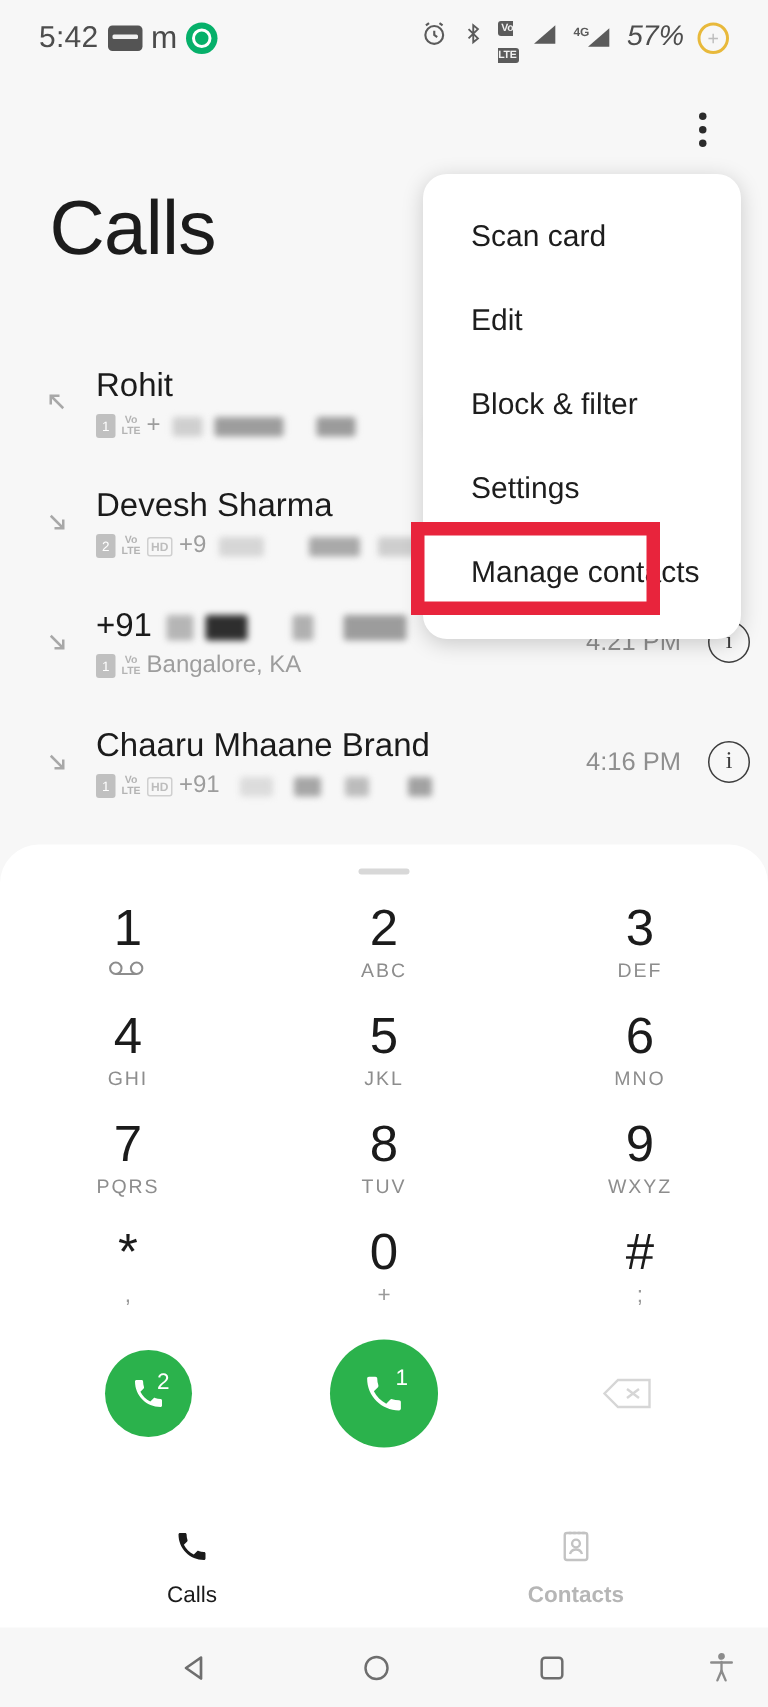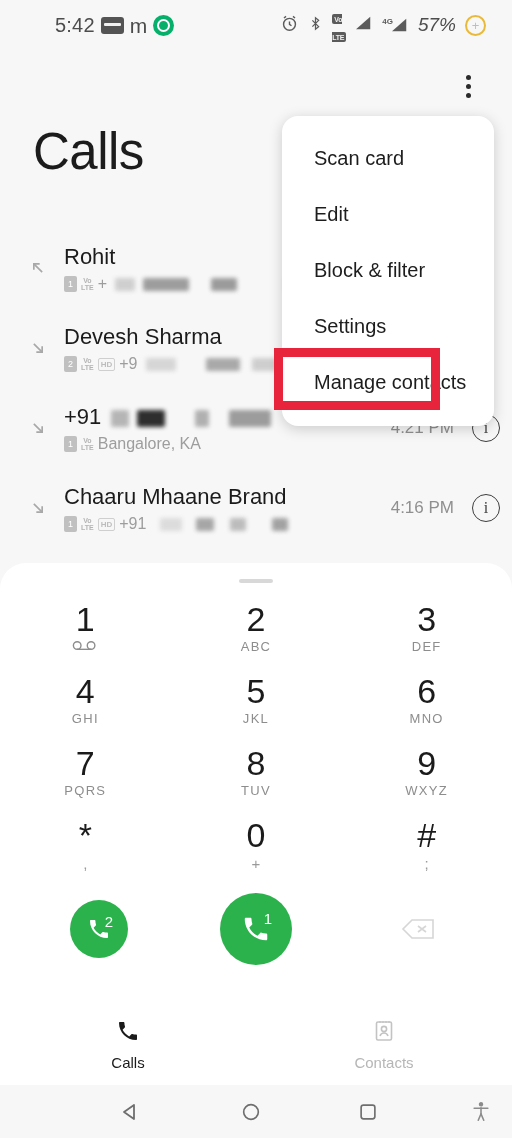--- a/index.html
+++ b/index.html
@@ -16,21 +16,21 @@
   }
 
   
   .statusbar {
     position: absolute; top: 0; left: 0; right: 0; height: 50px;
     display: flex; align-items: center;
     padding: 0 26px;
     color: #5b5b5b;
   }
   .sb-time { font-size: 20px; color: #4d4d4d; letter-spacing: .2px; }
-  .sb-left { display: flex; align-items: center; gap: 4px; margin-left: 29px; }
+  .sb-left { display: flex; align-items: center; gap: 4px; }
   .sb-left .ic { margin-left: 2px; }
   .sb-spacer { flex: 1; }
   .sb-right { display: flex; align-items: center; gap: 9px; }
   .sb-batt { font-size: 19px; color: #4d4d4d; font-style: italic; }
 
   .ic-wallet {
     width: 23px; height: 17px; background: #545454; border-radius: 3px;
     position: relative; display: inline-block;
   }
   .ic-wallet:after {
@@ -170,21 +170,21 @@
   }
 
   
   .tabbar {
     position: absolute; left: 0; right: 0; bottom: 53px; height: 80px;
     display: flex; z-index: 12;
   }
   .tab { flex: 1; display: flex; flex-direction: column; align-items: center; justify-content: center; gap: 7px; }
   .tab-label { font-size: 15px; }
   .tab.active .tab-label { color: #1b1b1b; }
-  .tab.inactive .tab-label { color: #b6b6b6; }
+  .tab.inactive .tab-label { color: #b6b6b6; font-weight: bold; }
 
   
   .navbar {
     position: absolute; left: 0; right: 0; bottom: 0; height: 53px;
     background: #f7f7f7; display: flex; align-items: center; z-index: 20;
   }
   .nav-btn { display: flex; align-items: center; justify-content: center; color: #6e6e6e; }
   .nav-back   { position: absolute; left: 118px; }
   .nav-home   { position: absolute; left: 240px; }
   .nav-recent { position: absolute; left: 357px; }

